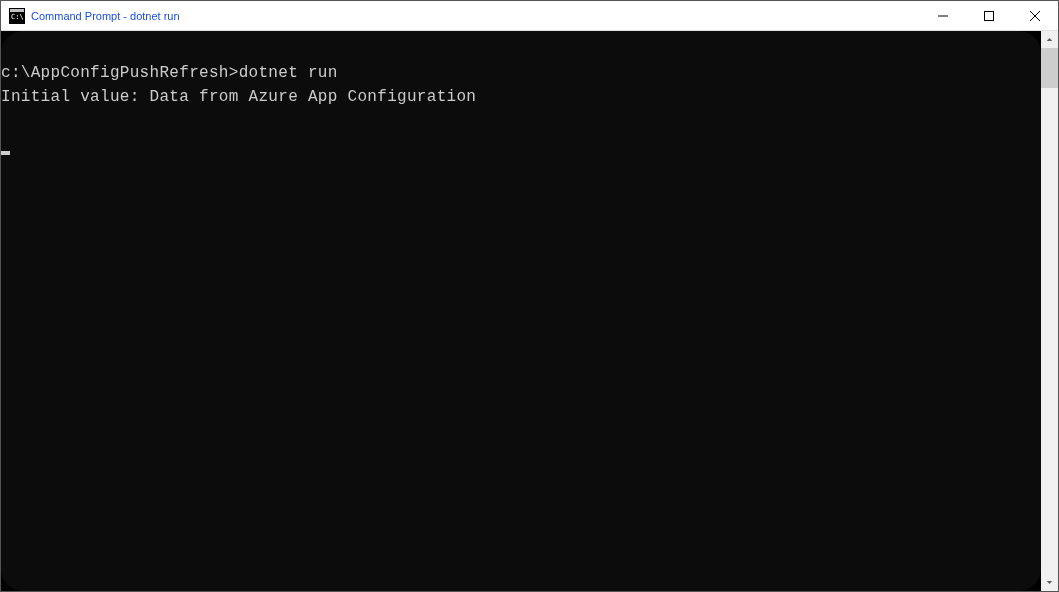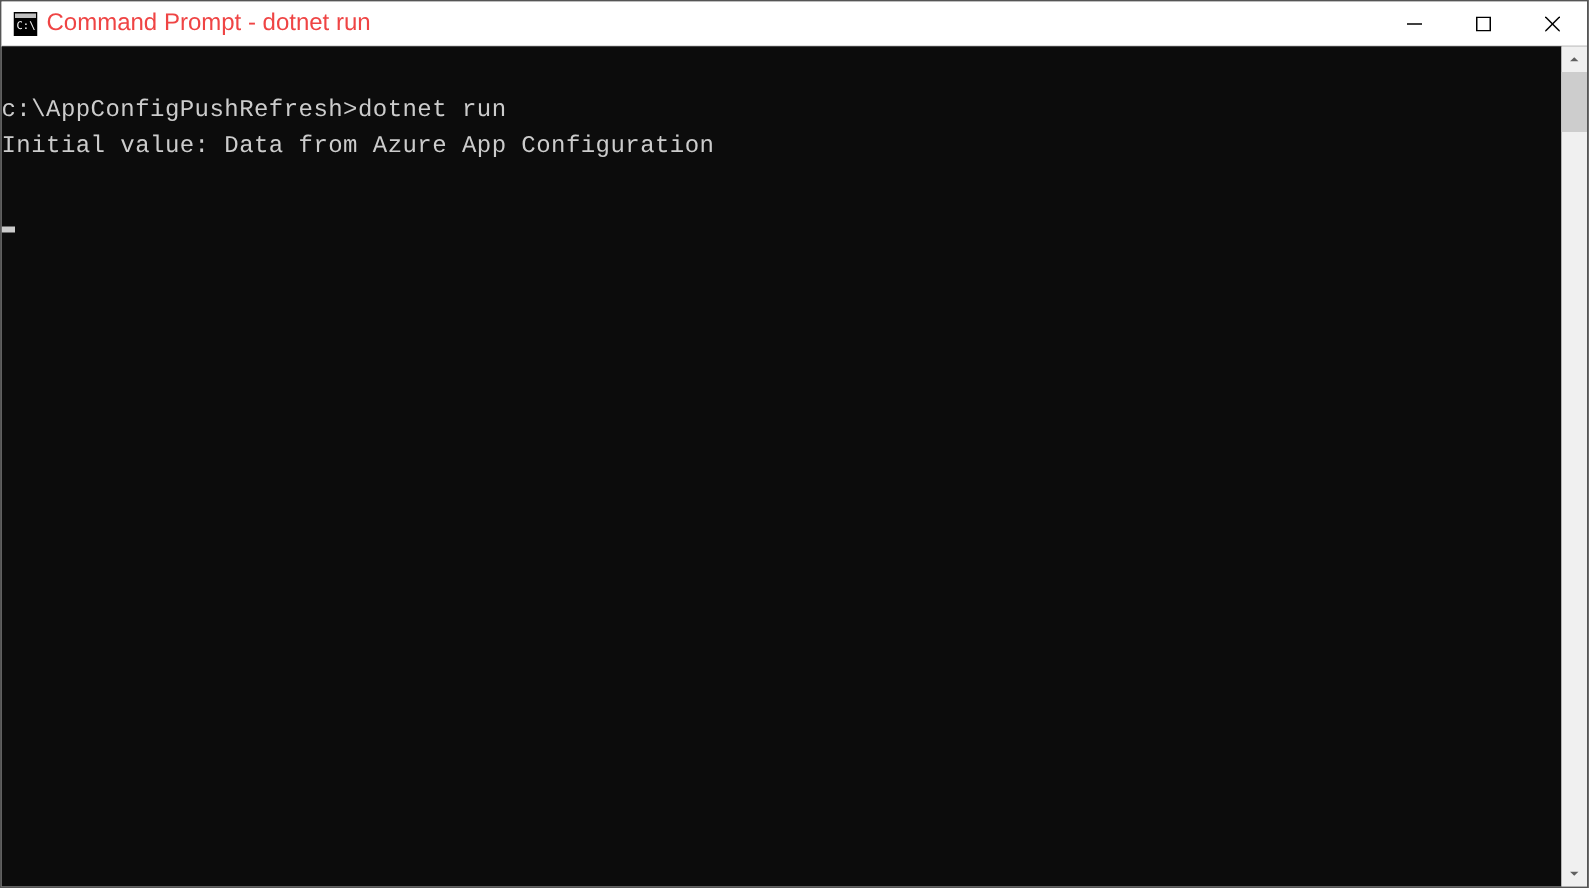--- a/index.html
+++ b/index.html
@@ -29,22 +29,22 @@
       margin-right: 6px;
       display: flex;
       align-items: center;
       justify-content: center;
     }
     .titlebar-icon svg {
       width: 16px;
       height: 16px;
     }
     .titlebar-text {
-      font-size: 16px;
-      color: #ef4444;
+      font-size: 11px;
+      color: #1d4ed8;
       flex: 1;
       white-space: nowrap;
       overflow: hidden;
     }
     .titlebar-buttons {
       display: flex;
       height: 100%;
     }
     .titlebar-btn {
       width: 46px;
@@ -67,20 +67,21 @@
       flex: 1;
       background: #0c0c0c;
       color: #cccccc;
       font-family: Consolas, "Courier New", monospace;
       font-size: 16px;
       line-height: 1.5;
       padding: 30px 0 0 0;
       white-space: pre;
       overflow: hidden;
       letter-spacing: 0.3px;
+      border-radius: 22px;
     }
     .terminal-line {
       white-space: pre;
     }
     .cursor {
       display: inline-block;
       width: 9px;
       height: 4px;
       background: #cccccc;
       vertical-align: bottom;

